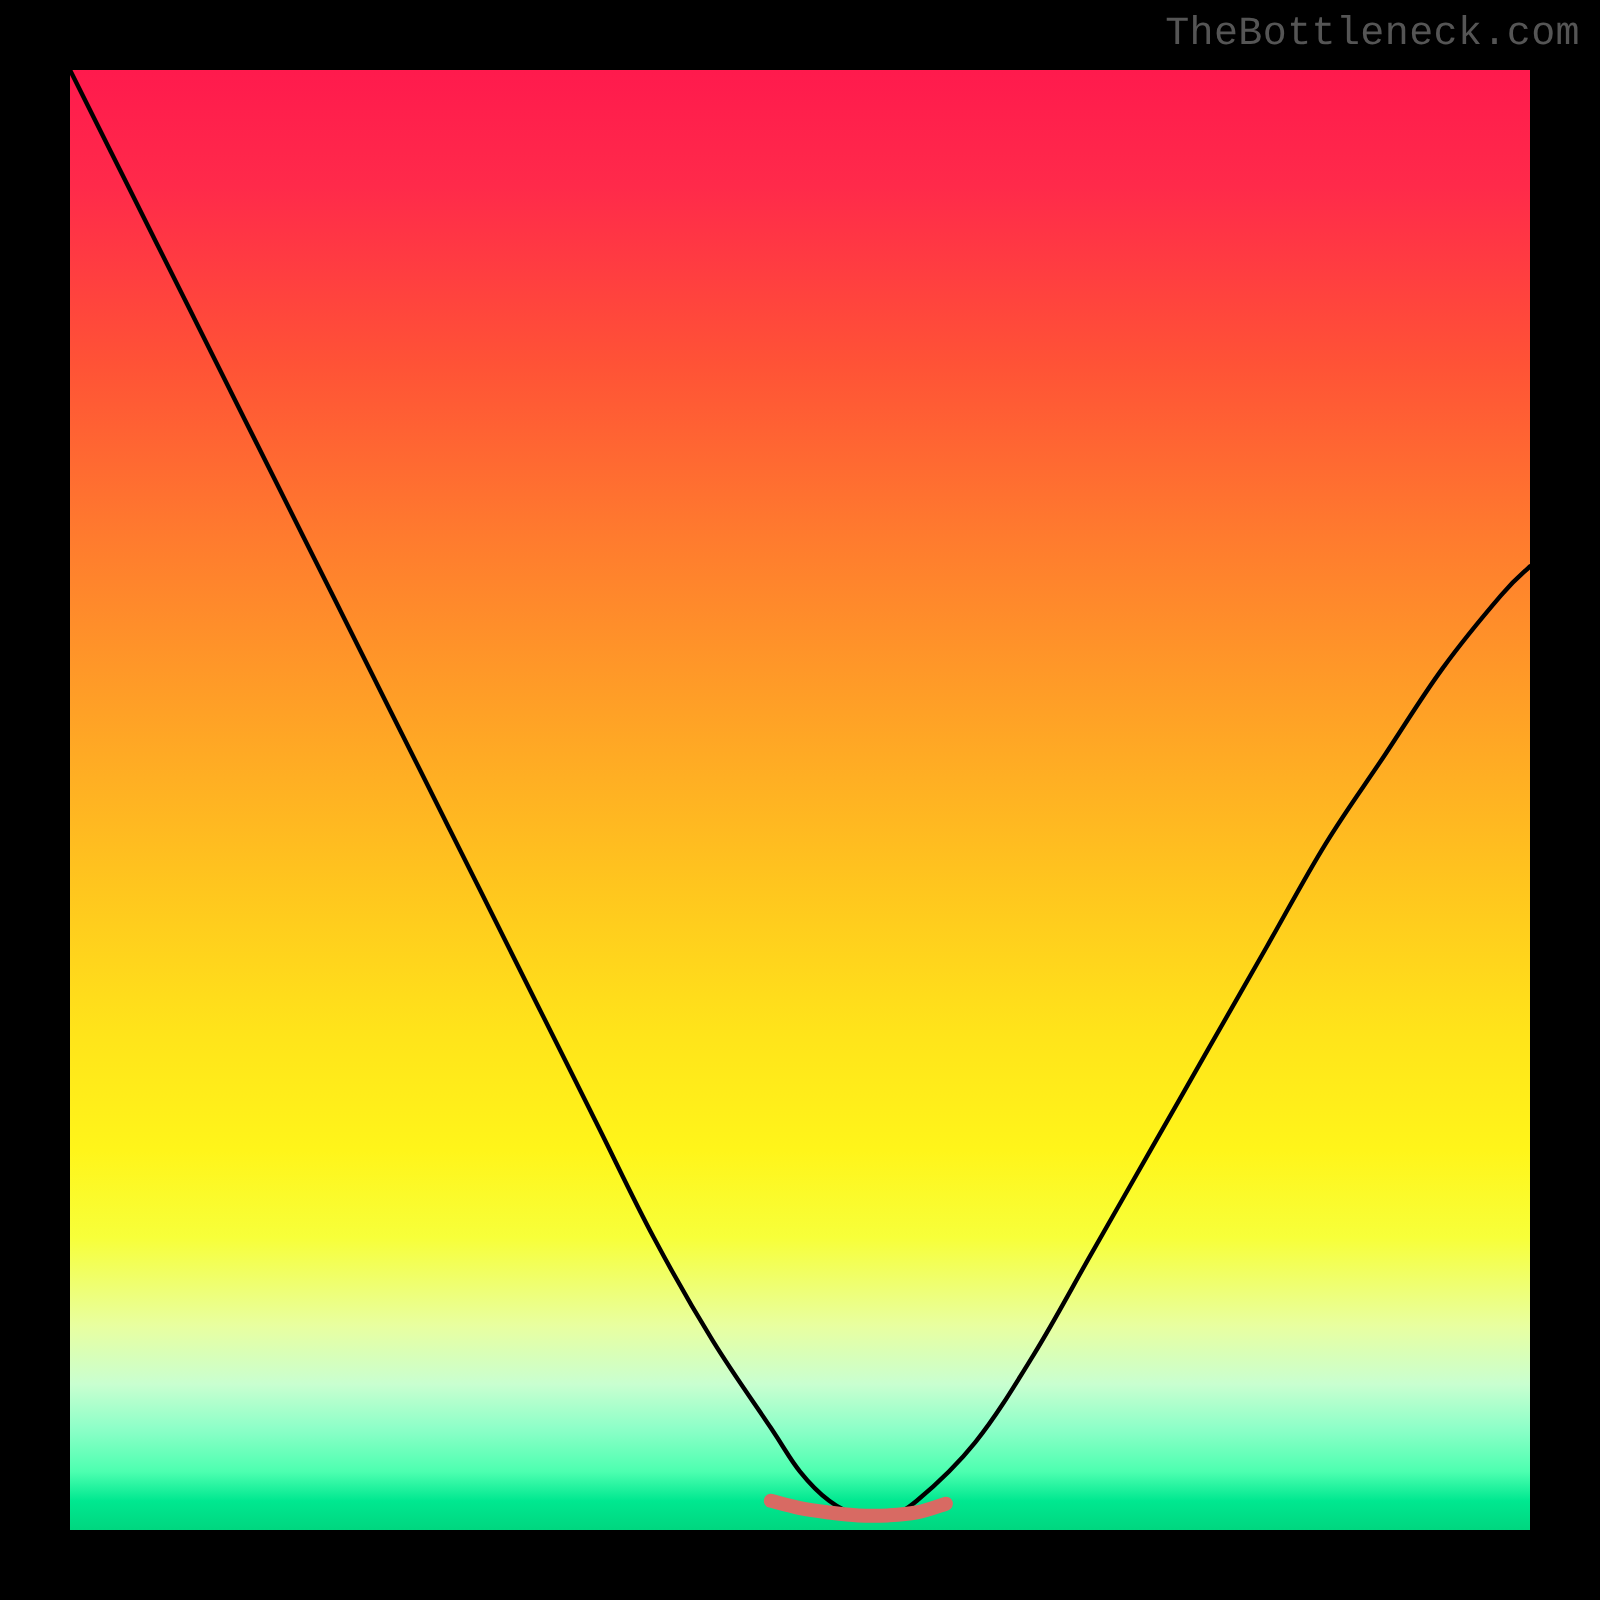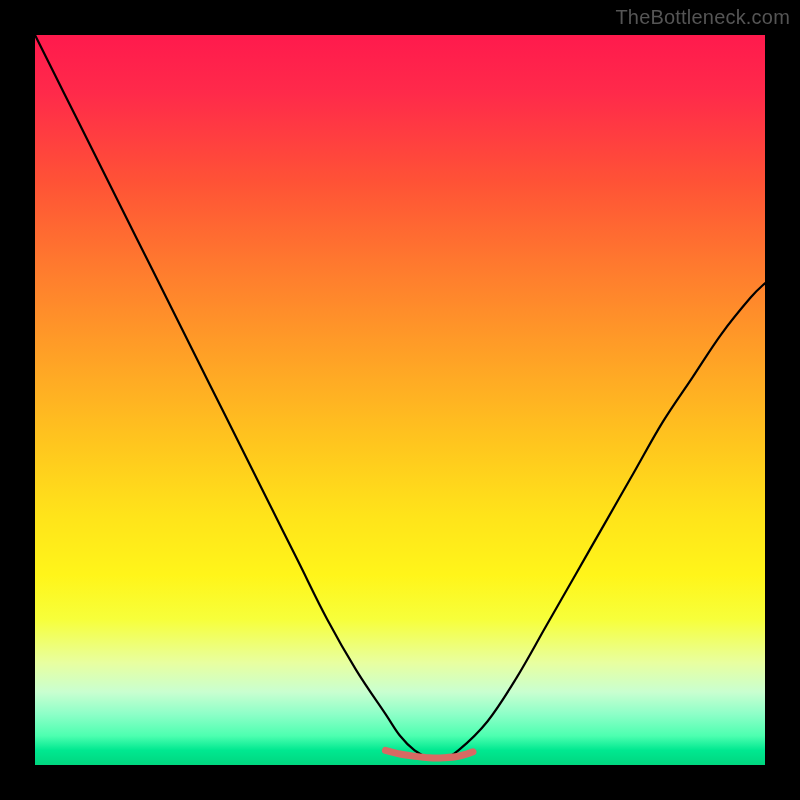--- a/index.html
+++ b/index.html
@@ -45,20 +45,21 @@
     );
   }
   .watermark {
     position: absolute;
     top: 6px;
     right: 10px;
     color: #555;
     font-size: 20px;
     letter-spacing: 0.2px;
     user-select: none;
+    font-family: Liberation Mono, monospace;
   }
   svg.curve {
     position: absolute;
     left: 0;
     top: 0;
     width: 730px;
     height: 730px;
     overflow: visible;
   }
 </style>

